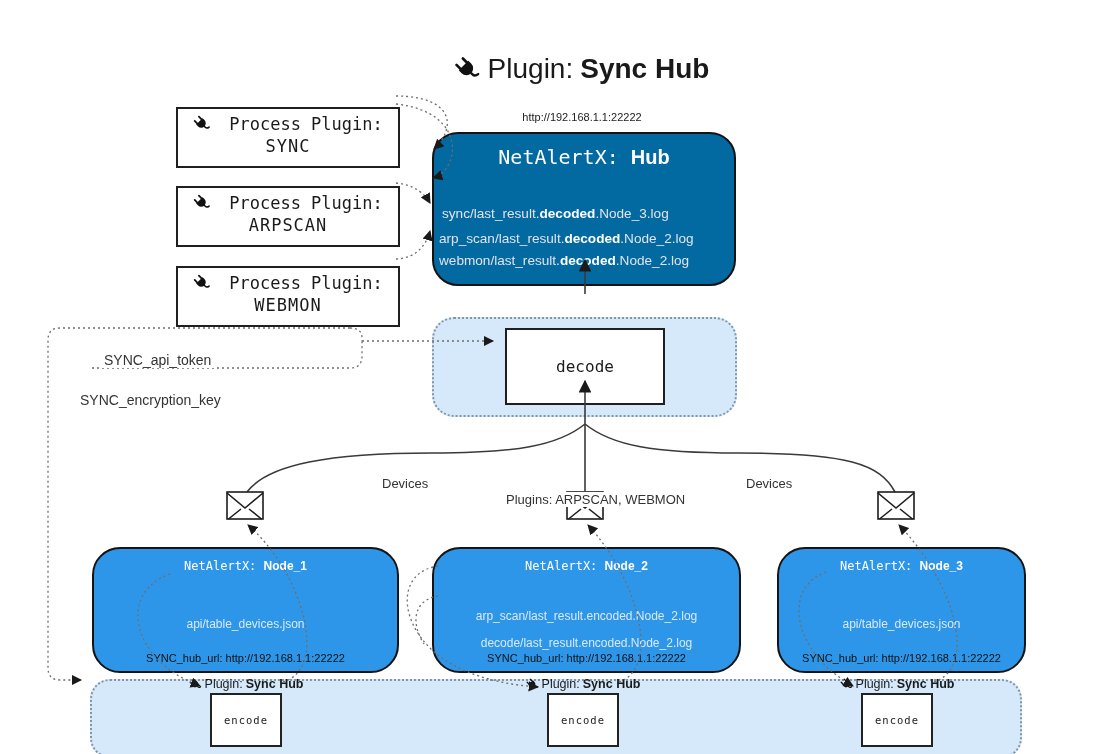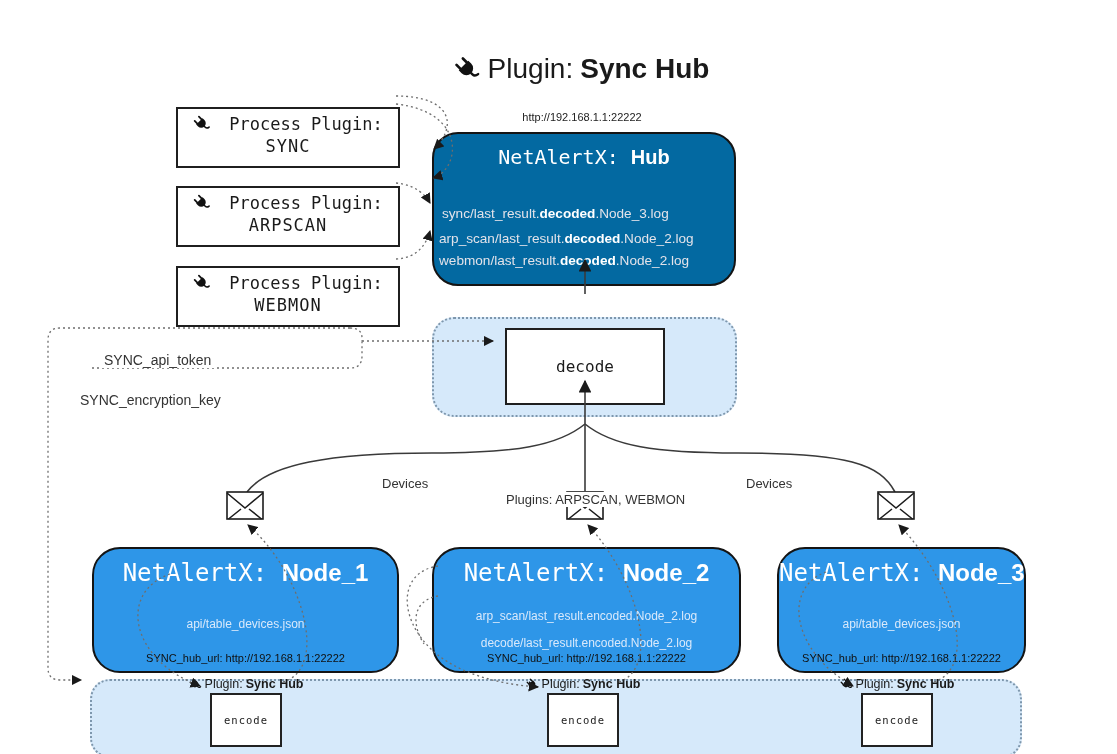--- a/index.html
+++ b/index.html
@@ -45,21 +45,21 @@
   #lbl-enc{left:76px;top:360px;}
   .edge-label{background:#fff;padding:0 4px;font-size:13px;color:#333;z-index:6;white-space:nowrap;}
   #lbl-dev-l{left:378px;top:444px;}
   #lbl-dev-r{left:742px;top:444px;}
   #lbl-plugins{left:502px;top:460px;}
 
   
   .node{top:515px;height:122px;background:#2e96e8;border:2px solid #141414;
         border-radius:28px;color:#fff;box-sizing:content-box;}
   #node-0{left:92px;width:303px;} #node-1{left:432px;width:305px;} #node-2{left:777px;width:245px;}
-  .node-title{text-align:center;margin-top:10px;font-size:24px;}
+  .node-title{text-align:center;margin-top:10px;font-size:12px;}
   .node-title .t-bold{font-weight:bold;}
   .node-file{position:absolute;width:100%;text-align:center;font-size:12px;color:#d9e9fb;white-space:nowrap;}
   #node-0 .f0{top:68px;} #node-2 .f0{top:68px;}
   #node-1 .f0{top:60px;} #node-1 .f1{top:87px;}
   .node-url{position:absolute;bottom:7px;width:100%;text-align:center;font-size:11px;color:#101010;}
 
   
   #bottom-bar{left:90px;top:647px;width:932px;height:79px;background:#d6e9fa;
               border:2px dotted #7e97ad;border-radius:20px;box-sizing:border-box;}
   .enc-label{top:645px;width:170px;text-align:center;font-size:12.5px;color:#1a1a1a;z-index:2;

